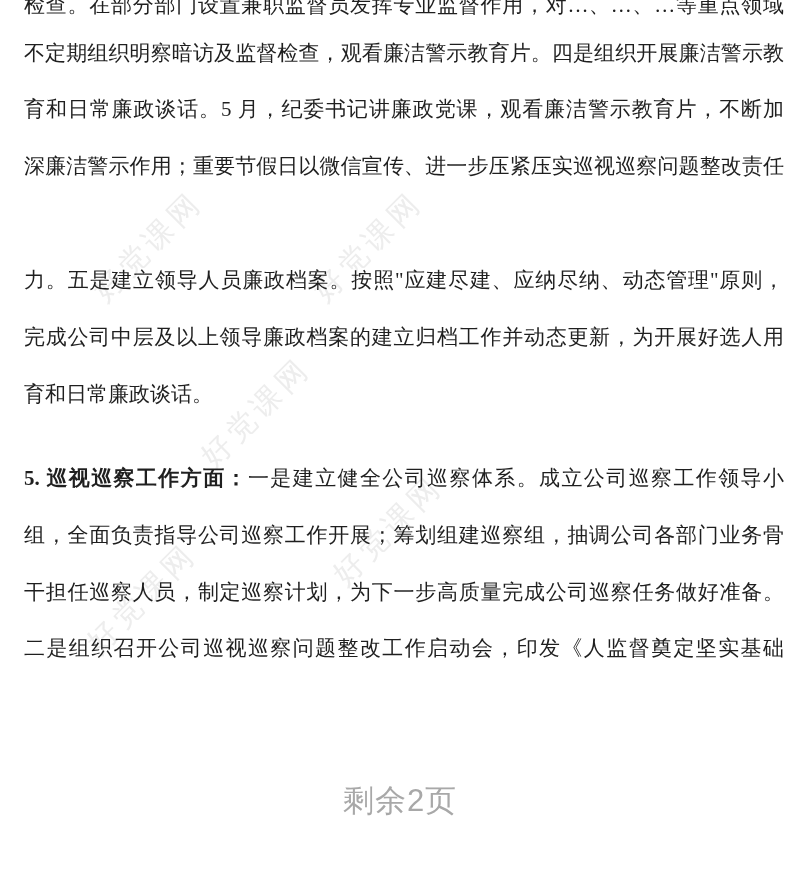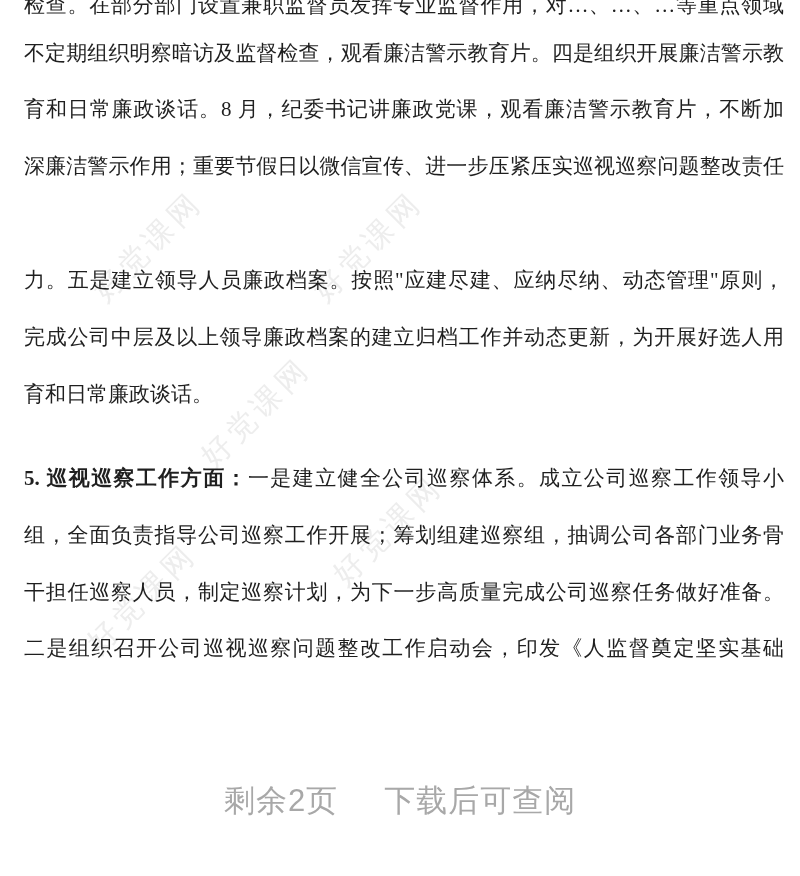--- a/index.html
+++ b/index.html
@@ -81,31 +81,30 @@
   <div class="wm-layer">
     <span class="wm">好党课网</span>
     <span class="wm">好党课网</span>
     <span class="wm">好党课网</span>
     <span class="wm">好党课网</span>
     <span class="wm">好党课网</span>
   </div>
 
   <div class="line justify l1">检查。在部分部门设置兼职监督员发挥专业监督作用，对…、…、…等重点领域</div>
   <div class="line justify l2">不定期组织明察暗访及监督检查，观看廉洁警示教育片。四是组织开展廉洁警示教</div>
-  <div class="line justify l3">育和日常廉政谈话。8 月，纪委书记讲廉政党课，观看廉洁警示教育片，不断加</div>
+  <div class="line justify l3">育和日常廉政谈话。5 月，纪委书记讲廉政党课，观看廉洁警示教育片，不断加</div>
   <div class="line justify l4">深廉洁警示作用；重要节假日以微信宣传、进一步压紧压实巡视巡察问题整改责任</div>
   <div class="line justify l6">力。五是建立领导人员廉政档案。按照"应建尽建、应纳尽纳、动态管理"原则，</div>
   <div class="line justify l7">完成公司中层及以上领导廉政档案的建立归档工作并动态更新，为开展好选人用</div>
   <div class="line l8">育和日常廉政谈话。</div>
 
   <div class="line justify l9">
     <span class="lead-bold">5. 巡视巡察工作方面：</span><span>一是建立健全公司巡察体系。成立公司巡察工作领导小</span>
   </div>
   <div class="line justify l10">组，全面负责指导公司巡察工作开展；筹划组建巡察组，抽调公司各部门业务骨</div>
   <div class="line justify l11">干担任巡察人员，制定巡察计划，为下一步高质量完成公司巡察任务做好准备。</div>
   <div class="line justify l12">二是组织召开公司巡视巡察问题整改工作启动会，印发《人监督奠定坚实基础</div>
 
   <div class="footer">
     <span>剩余2页</span>
-    <span>下载后可查阅</span>
   </div>
 
 </div>
 
 </body></html>

